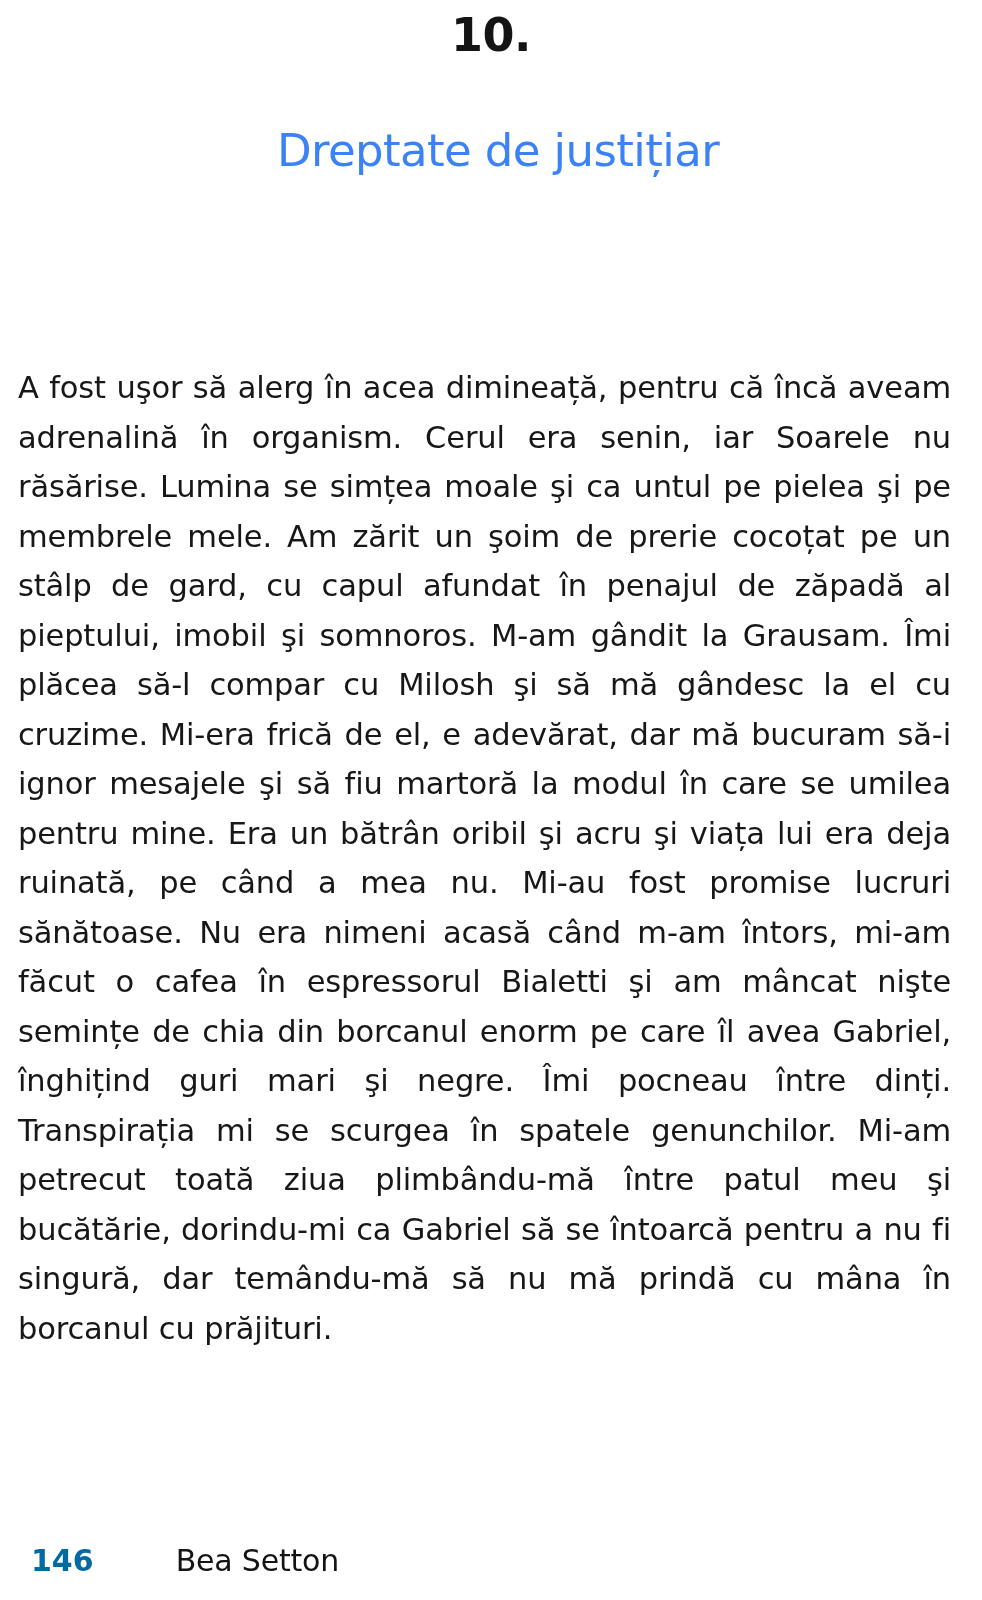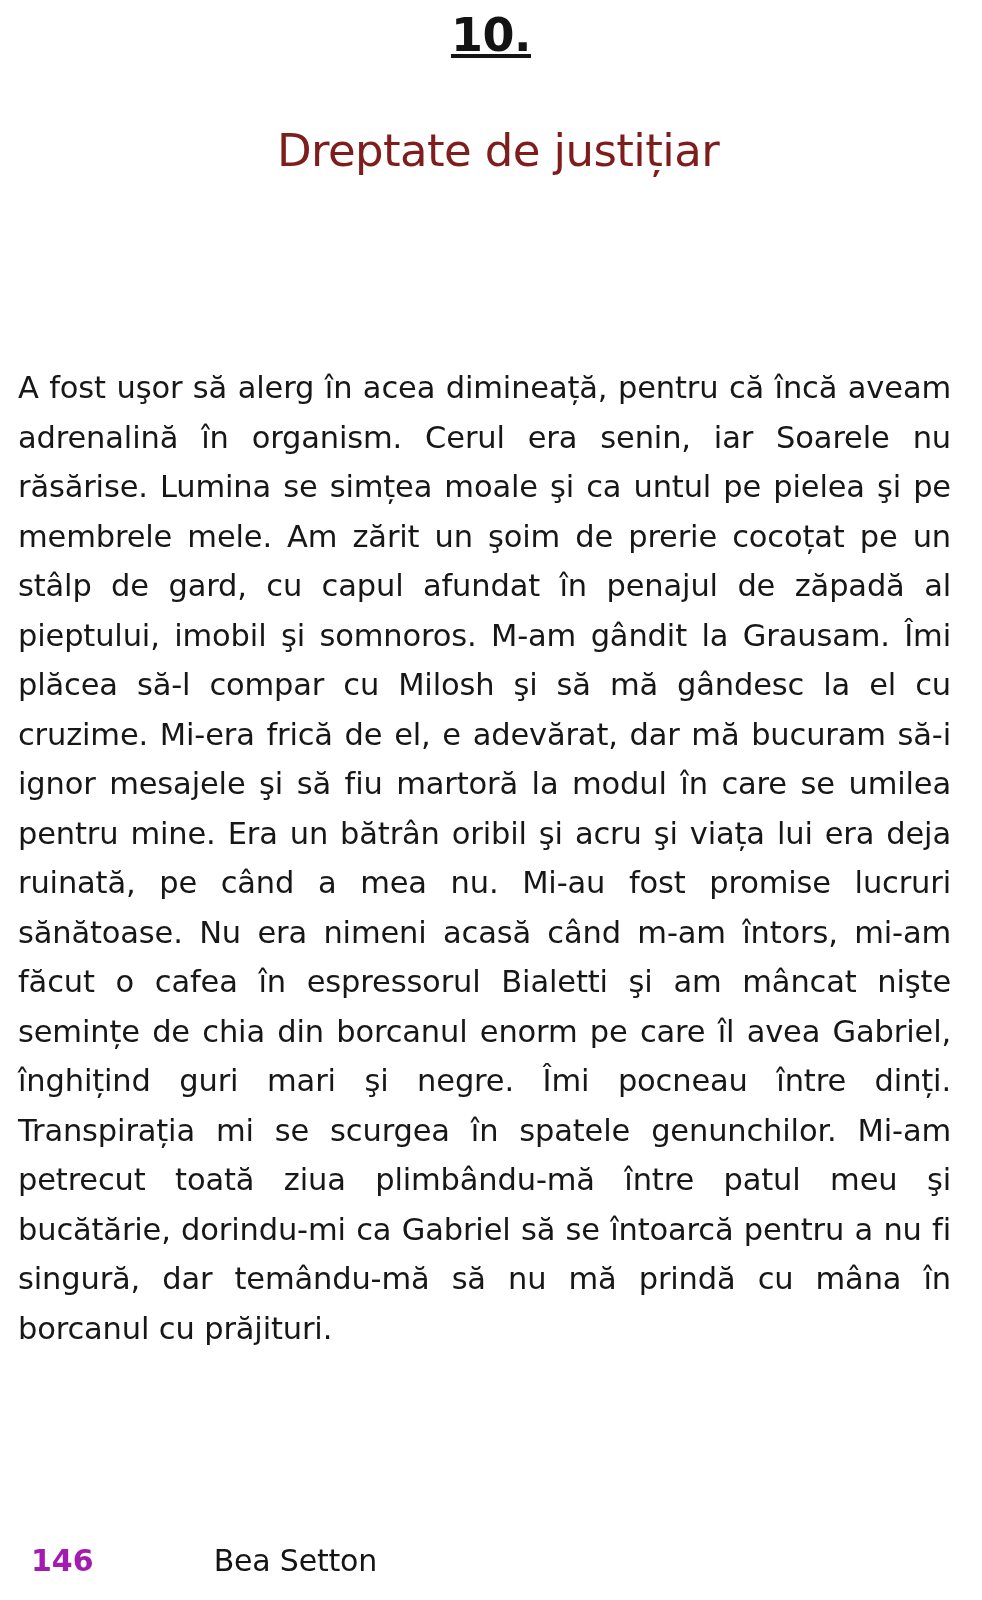--- a/index.html
+++ b/index.html
@@ -23,30 +23,29 @@
     position: relative;
   }
   .chapter-number {
     text-align: center;
     font-size: 46px;
     font-weight: 700;
     letter-spacing: -0.5px;
     margin: 0;
     padding-top: 8px;
     color: #141414;
-    text-decoration: underline;
   }
   .chapter-title {
     text-align: center;
     font-size: 45px;
     font-weight: 400;
     letter-spacing: -0.6px;
     margin: 0;
     padding-top: 62px;
-    color: #7f1d1d;
+    color: #3b82f6;
     padding-left: 14px;
   }
   .body-text {
     margin: 0;
     padding: 0 31px 0 18px;
     padding-top: 186px;
     font-size: 30.5px;
     line-height: 49.5px;
     text-align: justify;
     text-justify: inter-word;
@@ -67,28 +66,28 @@
     bottom: 22px;
     width: 982px;
     box-sizing: border-box;
     padding: 0 31px;
     display: flex;
     align-items: baseline;
   }
   .folio {
     font-size: 30px;
     font-weight: 700;
-    color: #a21caf;
+    color: #0369a1;
     letter-spacing: 0px;
   }
   .running-head {
     font-size: 30px;
     font-weight: 400;
     color: #141414;
-    margin-left: 120px;
+    margin-left: 82px;
     letter-spacing: -0.2px;
   }
 </style>
 </head>
 <body>
 
 <div class="page">
 
   <div class="chapter-number">10.</div>
 

